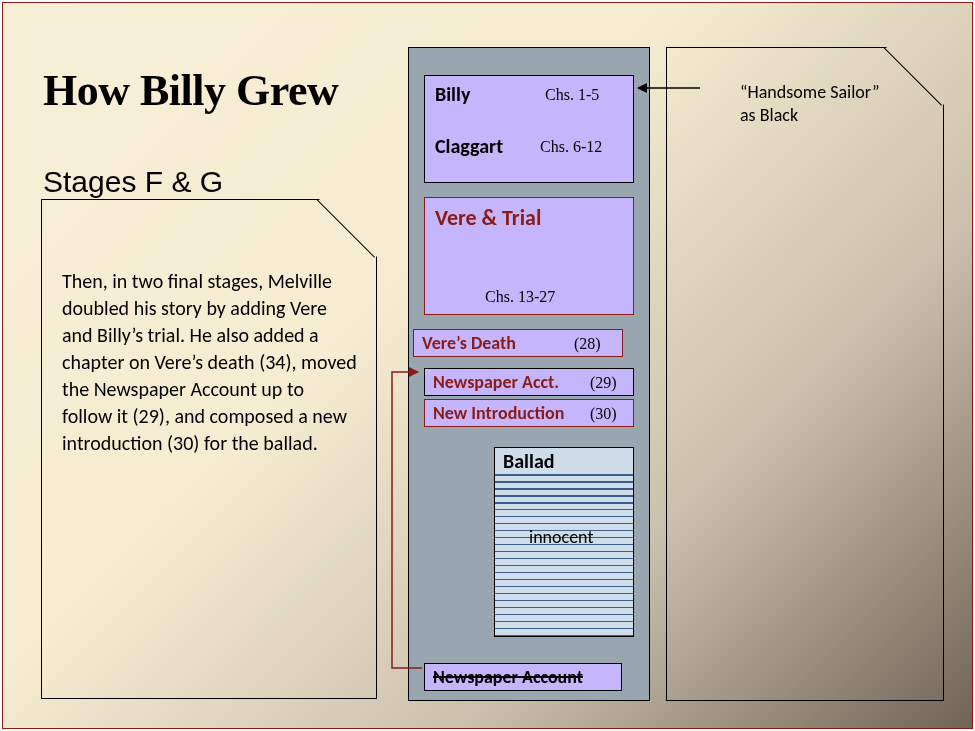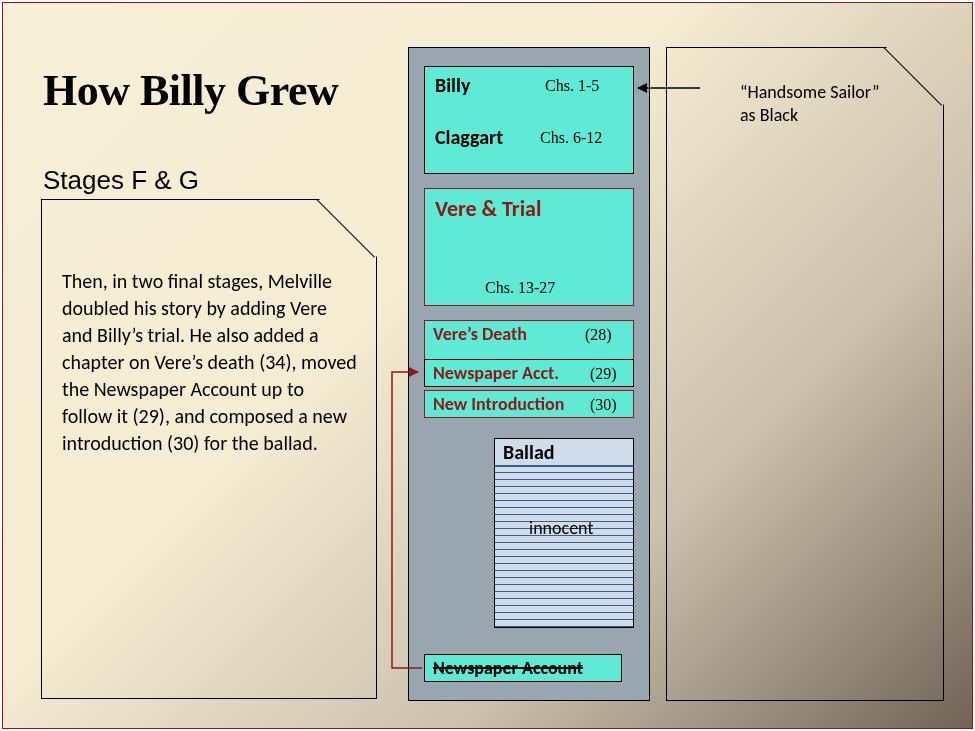--- a/index.html
+++ b/index.html
@@ -33,21 +33,21 @@
     color: #000;
     letter-spacing: -0.5px;
   }
 
   
   .subtitle {
     position: absolute;
     left: 40px;
     top: 162px;
     font-family: "Helvetica Neue", Arial, sans-serif;
-    font-size: 26px;
+    font-size: 30px;
     font-weight: 400;
     color: #000;
   }
 
   
   .left-panel {
     position: absolute;
     left: 38px;
     top: 196px;
     width: 336px;
@@ -112,21 +112,22 @@
     height: 654px;
     background: #9aa6af;
     border: 1.5px solid #000;
     box-sizing: border-box;
   }
 
   
   .ibox {
     position: absolute;
     box-sizing: border-box;
-    background: #5eead4;
+    background: #c4b5fd;
+    margin-top: 9px;
   }
   .ibox.black { border: 1.5px solid #000; }
   .ibox.red   { border: 1.5px solid #8a1b16; padding-left: 48px; }
 
   .lbl   { position: absolute; font-weight: 700; font-size: 20px; }
   .lbl.sm{ font-size: 18px; }
   .ch    { position: absolute; font-family: Georgia, "Times New Roman", serif; font-size: 16px; }
   .red-text{ color: #8a1b16; }
 
   
@@ -181,21 +182,21 @@
       <div class="ch" style="left:120px; top:10px;">Chs. 1-5</div>
       <div class="lbl" style="left:10px; top:58px;">Claggart</div>
       <div class="ch" style="left:115px; top:62px;">Chs. 6-12</div>
     </div>
 
     <div class="ibox red" style="left:15px; top:140px; width:210px; height:118px;">
       <div class="lbl red-text" style="left:10px; top:6px; font-size:22px;">Vere &amp; Trial</div>
       <div class="ch" style="left:60px; top:90px;">Chs. 13-27</div>
     </div>
 
-    <div class="ibox red" style="left:15px; top:272px; width:210px; height:40px;">
+    <div class="ibox red" style="left:4px; top:272px; width:210px; height:28px;">
       <div class="lbl sm red-text" style="left:8px; top:2px;">Vere’s Death</div>
       <div class="ch" style="left:160px; top:5px;">(28)</div>
     </div>
 
     <div class="ibox black" style="left:15px; top:311px; width:210px; height:28px;">
       <div class="lbl sm red-text" style="left:8px; top:2px;">Newspaper Acct.</div>
       <div class="ch" style="left:165px; top:5px;">(29)</div>
     </div>
 
     <div class="ibox red" style="left:15px; top:342px; width:210px; height:28px;">

